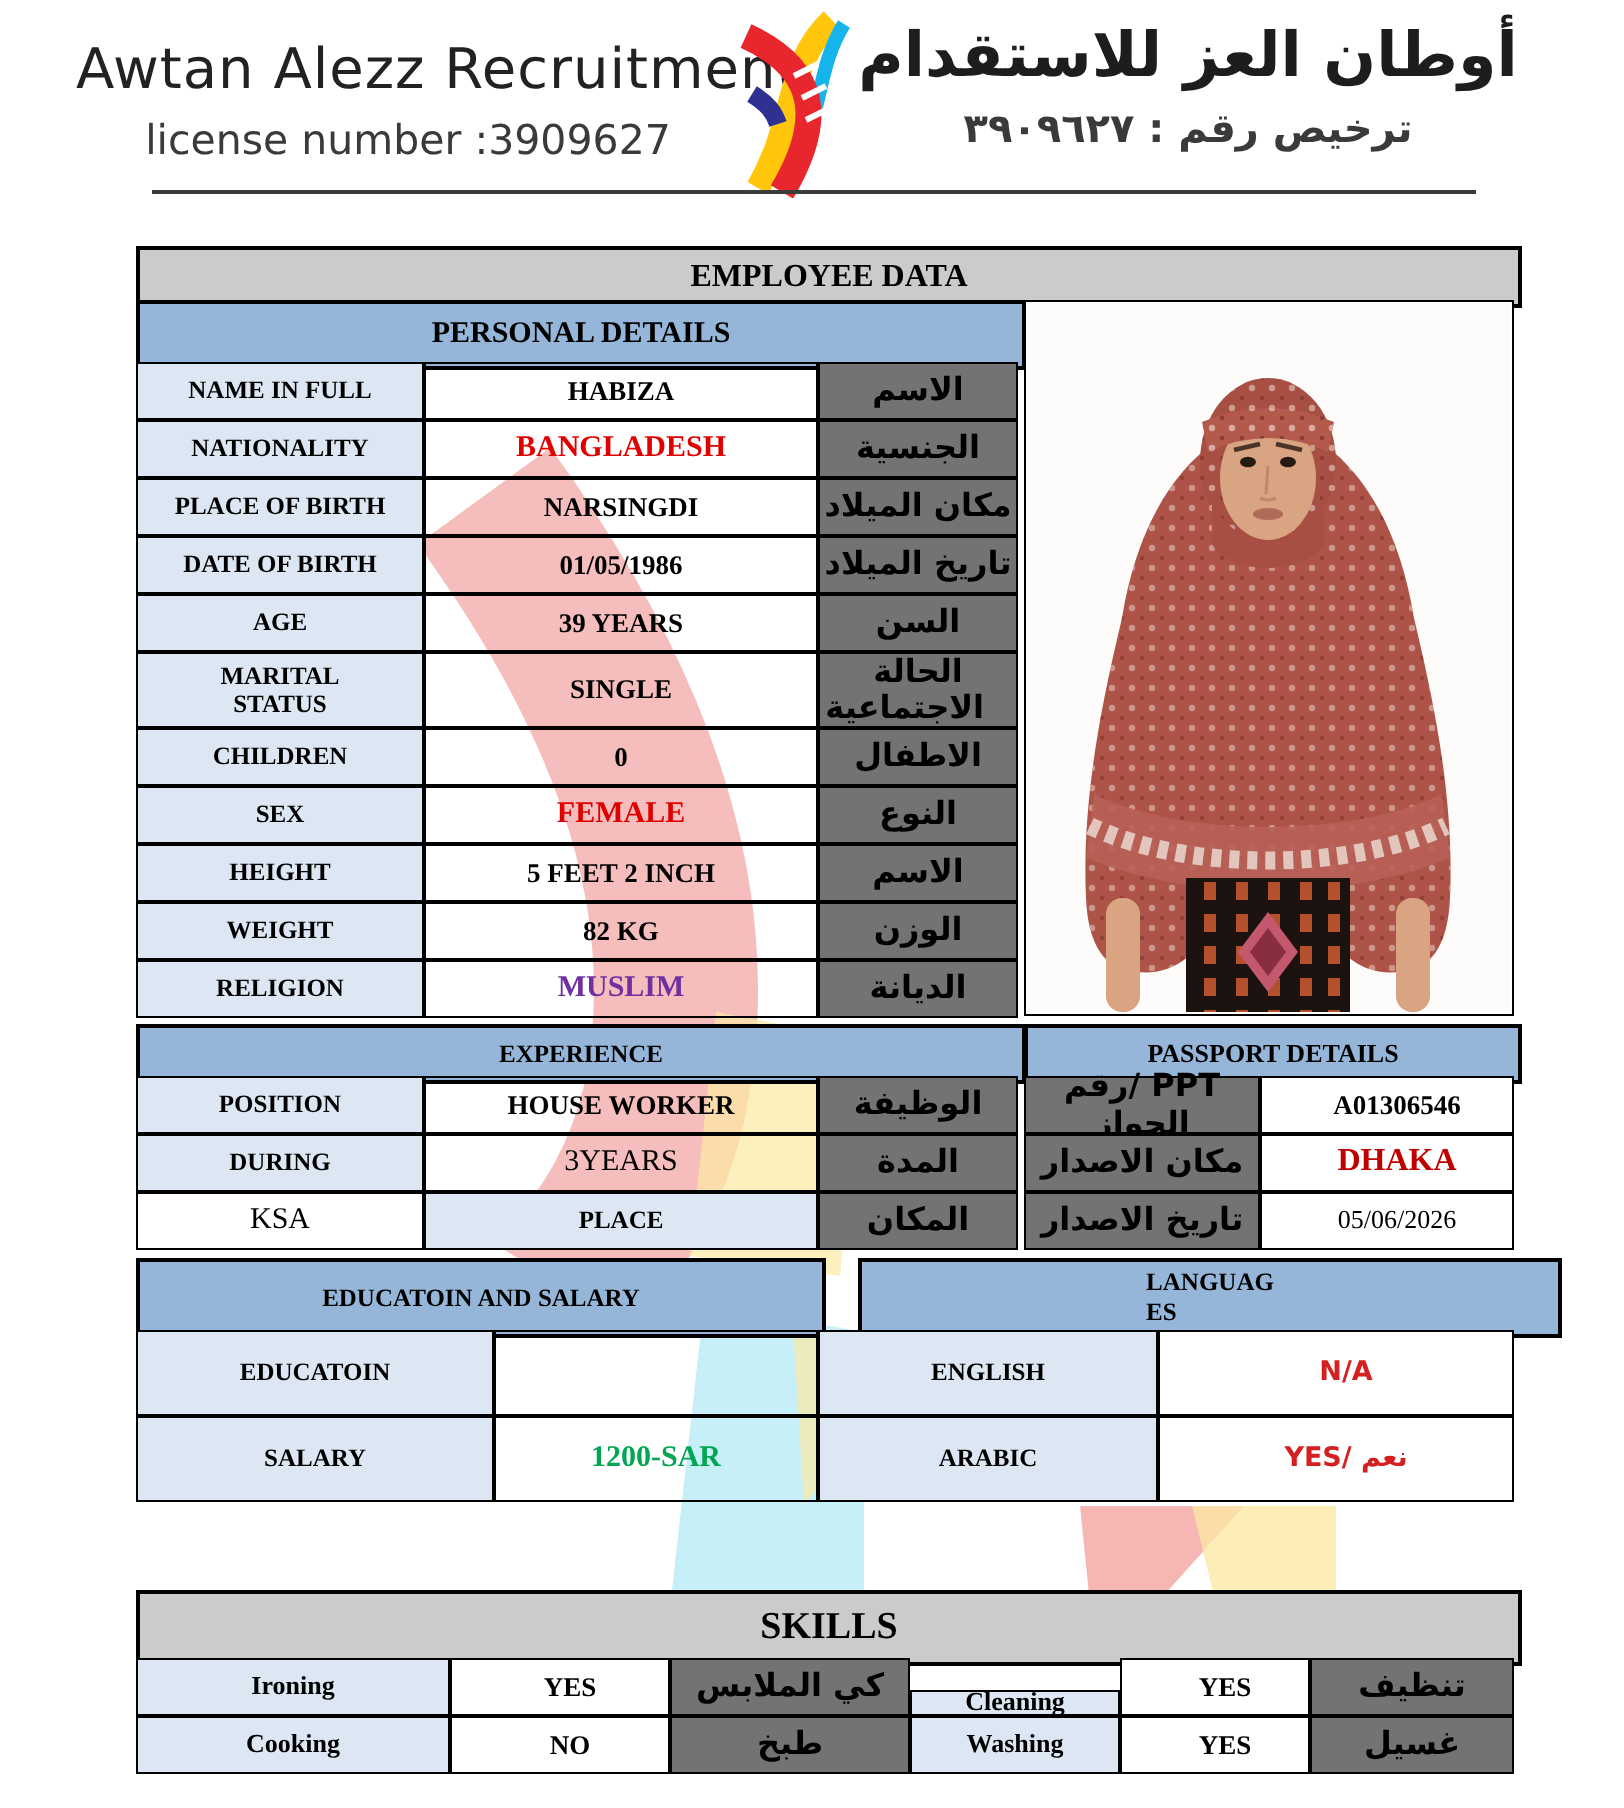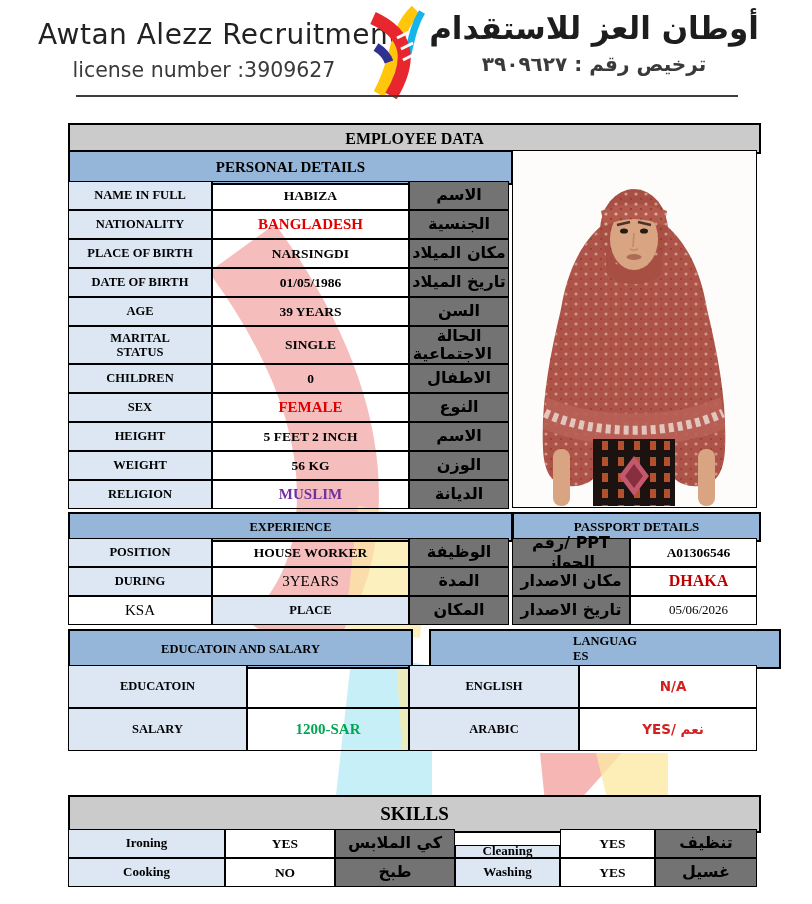--- a/index.html
+++ b/index.html
@@ -214,21 +214,21 @@
         <span>5 FEET 2 INCH</span>
       </div>
     <div class="c arc">
         <span>الاسم</span>
       </div>
 
     <div class="c lblc">
         <span>WEIGHT</span>
       </div>
     <div class="c valc">
-        <span>56 KG</span>
+        <span>82 KG</span>
       </div>
     <div class="c arc">
         <span>الوزن</span>
       </div>
 
     <div class="c lblc">
         <span>RELIGION</span>
       </div>
     <div class="c valc big purple">
         <span>MUSLIM</span>

